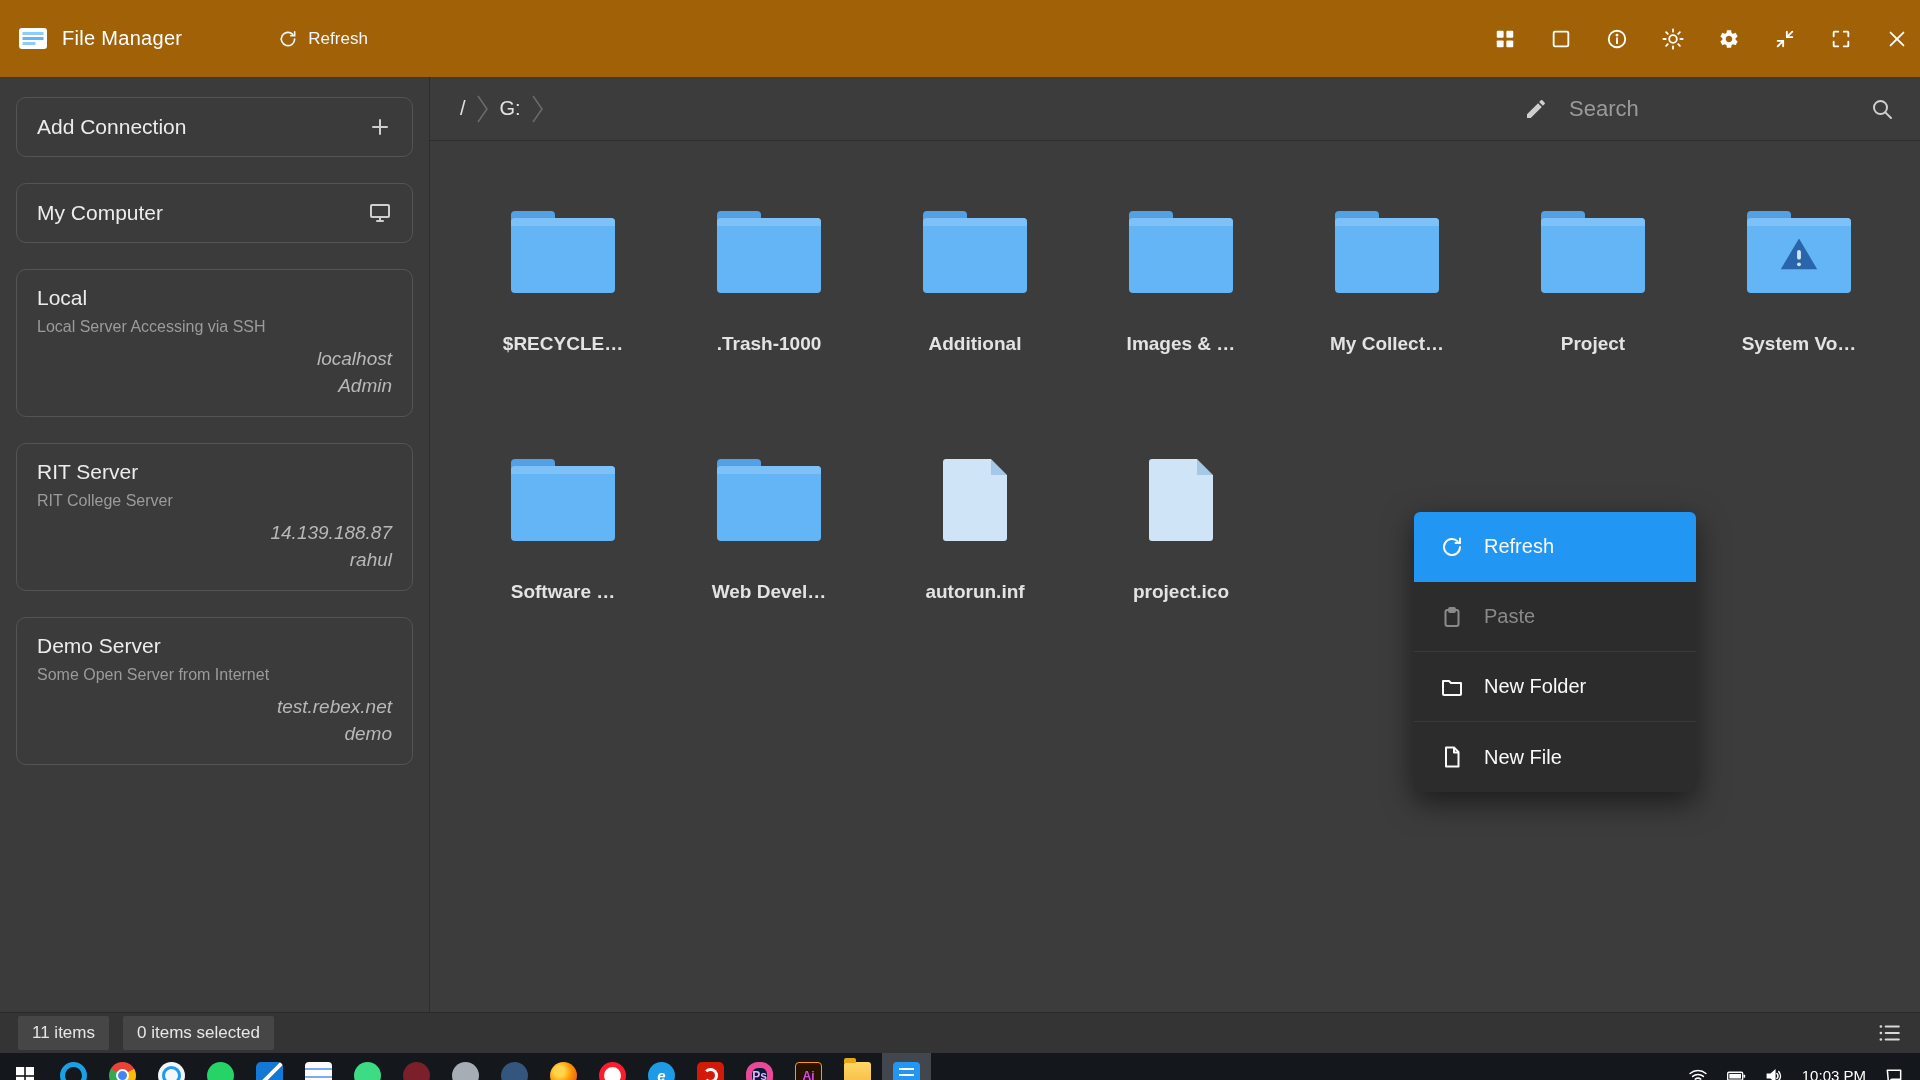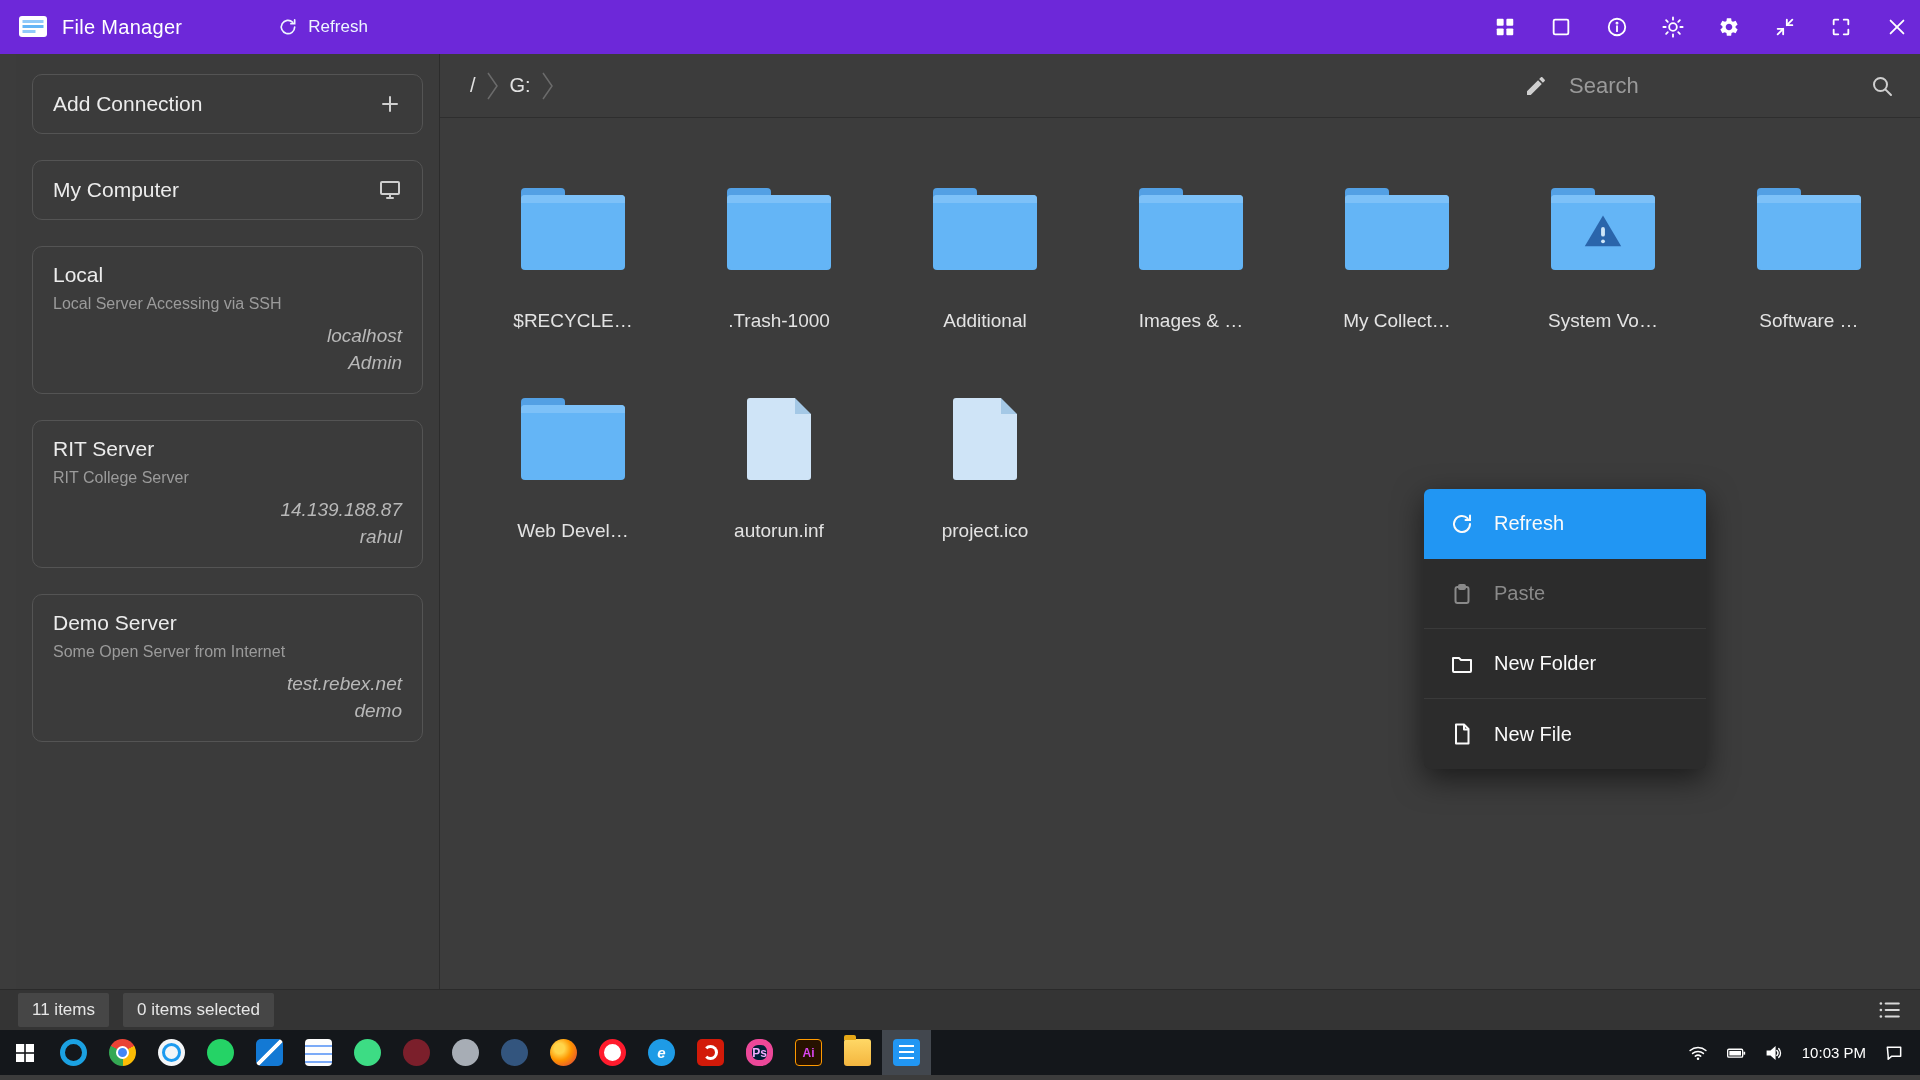--- a/index.html
+++ b/index.html
@@ -1,32 +1,32 @@
 <!DOCTYPE html>
 <html><head>
 <meta charset="utf-8">
 <style>
   * { margin:0; padding:0; box-sizing:border-box; }
   html,body { width:1920px; height:1080px; overflow:hidden; background:#3c3c3c;
               font-family:"Liberation Sans", sans-serif; cursor:default; }
 
   
-  .topbar { height:54px; background:#6d28d9; display:flex; align-items:center;
+  .topbar { height:77px; background:#a16207; display:flex; align-items:center;
             padding:0 12px 0 18px; color:#fff; }
   .app-logo svg { display:block; }
   .app-title { font-size:20px; margin-left:14px; font-weight:400; letter-spacing:.3px; }
   .topbar-refresh { display:flex; align-items:center; gap:10px; margin-left:96px;
                     font-size:17px; color:#eef6ff; cursor:pointer; }
   .topbar-refresh svg { width:20px; height:20px; }
   .topbar-icons { margin-left:auto; display:flex; align-items:center; gap:34px; }
   .tb-btn { background:none; border:none; color:#fff; padding:0; cursor:pointer; display:flex; }
   .tb-btn svg { width:22px; height:22px; display:block; }
 
   
-  .content { display:flex; height:935px;padding-left:16px; }
+  .content { display:flex; height:935px; }
 
   
   .sidebar { width:430px; border-right:1px solid #2c2c2c; padding:20px 16px; background:#3b3b3b; }
   .card { border:1px solid #545454; border-radius:10px; padding:16px 20px; margin-bottom:26px; }
   .card-simple { display:flex; align-items:center; justify-content:space-between; padding:17px 20px; cursor:pointer; }
   .card-title { font-size:21px; color:#ececec; }
   .card-desc  { font-size:16px; color:#9b9b9b; margin-top:8px; }
   .card-meta  { margin-top:10px; text-align:right; font-style:italic; color:#b8b8b8;
                 font-size:19px; line-height:1.42; }
   .side-ico svg { width:24px; height:24px; color:#cfcfcf; display:block; }
@@ -38,21 +38,21 @@
   .crumb { font-size:20px; color:#e2e2e2; padding:0 8px; cursor:pointer; }
   .crumb-sep svg { width:14px; height:32px; display:block; margin:0 2px; }
   .path-tools { margin-left:auto; display:flex; align-items:center; gap:21px; }
   .tool svg { width:24px; height:24px; color:#cfcfcf; display:block; cursor:pointer; }
   .search-input { width:280px; background:transparent; border:none; outline:none;
                   color:#ddd; font-size:22px; font-family:inherit; }
   .search-input::placeholder { color:#9a9a9a; }
 
   
   .filegrid { padding:70px 8px 0 30px; display:grid; grid-template-columns:repeat(7,206px);
-              row-gap:66px; justify-items:center; align-content:start; }
+              row-gap:104px; justify-items:center; align-content:start;font-weight:bold; }
   .tile { display:flex; flex-direction:column; align-items:center; width:206px; cursor:pointer; }
   .tile-label { margin-top:40px; font-size:19px; color:#e3e3e3; white-space:nowrap; max-width:196px; }
   .icon-wrap { width:104px; height:82px; position:relative; }
   .folder-tab  { position:absolute; top:0; left:0; width:44px; height:14px;
                  background:#53a0e4; border-radius:4px 4px 0 0; }
   .folder-body { position:absolute; top:7px; left:0; right:0; bottom:0;
                  background:#64b5f6; border-radius:4px; }
   .folder-body::before { content:""; position:absolute; top:0; left:0; right:0; height:8px;
                  background:#7dc1f8; border-radius:4px 4px 0 0; }
   .warn { position:absolute; left:50%; top:50%; width:46px; height:46px;
@@ -324,20 +324,27 @@
         </div>
         <div class="tile">
           <div class="icon-wrap">
               <div class="folder-tab"></div>
               <div class="folder-body"></div>
             </div>
           <div class="tile-label">My Collect…</div>
         </div>
         <div class="tile">
           <div class="icon-wrap">
+              <div class="folder-tab"></div>
+              <div class="folder-body"></div>
+            </div>
+          <div class="tile-label">Project</div>
+        </div>
+        <div class="tile">
+          <div class="icon-wrap">
             <div class="folder-tab"></div>
               <div class="folder-body"></div>
             <svg class="warn" viewBox="0 0 24 24">
                 <path d="M12 3.5 21.5 19.5H2.5z" fill="#2a65ab"></path>
                 <rect x="11" y="9.5" width="2" height="5" rx="1" fill="#cfe6f8"></rect>
                 <rect x="11" y="16" width="2" height="2" rx="1" fill="#cfe6f8"></rect>
               </svg>
           </div>
           <div class="tile-label">System Vo…</div>
         </div>

